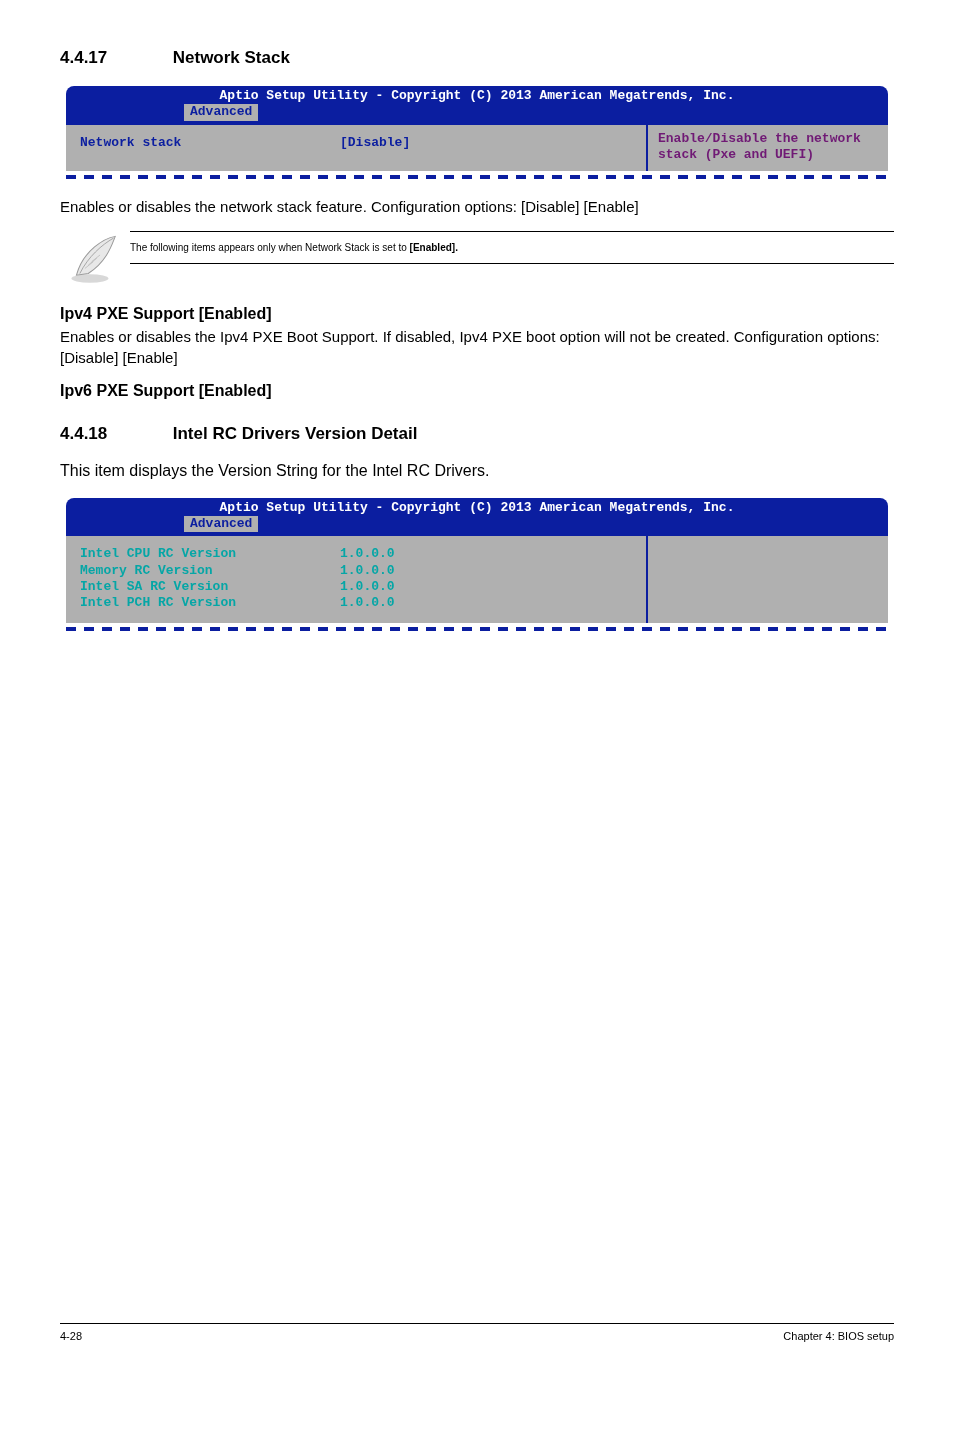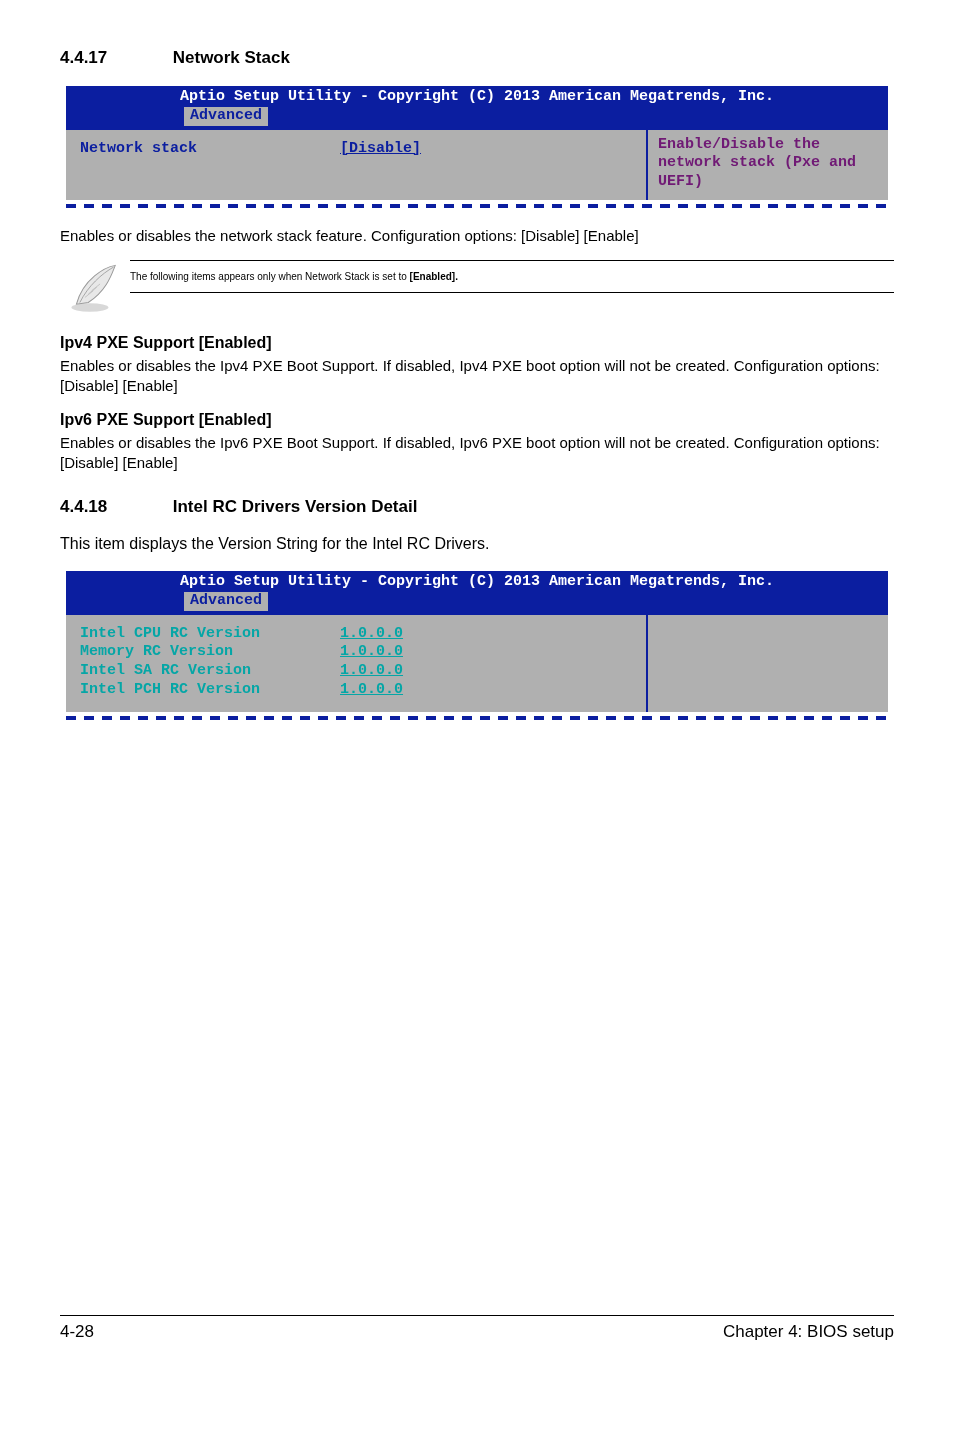--- a/index.html
+++ b/index.html
@@ -35,24 +35,25 @@
   .srv-line {
     font-size: 16px;
     margin: 6px 0 18px 0;
   }
 
   
   .bios-box {
     margin: 0 6px 4px 6px;
     background: #0b1ea0;
     font-family: "Courier New", monospace;
-    font-size: 15px;
+    font-size: 13px;
     line-height: 1.25;
     color: #05a6a6;
     position: relative;
+    border-radius: 8px;
   }
   .bios-title {
     color: #fff;
     text-align: center;
     padding: 2px 0 0 0;
     font-weight: bold;
   }
   .bios-tabrow {
     padding: 0 0 4px 0;
   }
@@ -78,21 +79,21 @@
   }
   .bios-right {
     width: 220px;
     padding: 6px 10px 8px 10px;
     border-left: 2px solid #0b1ea0;
     color: #701a75;
     font-weight: bold;
   }
   .bios-row { display:flex; }
   .bios-row .label { width: 260px; }
-  .bios-row .value { color:#0b1ea0;text-decoration:underline; }
+  .bios-row .value { color:#0b1ea0; }
   .bios-left.teal-text, .bios-left.teal-text .bios-row .label, .bios-left.teal-text .bios-row .value {
     color:#05a6a6;
   }
 
   
   .dashed {
     height: 4px;
     margin: 0 6px 18px 6px;
     background: repeating-linear-gradient(
       to right,
@@ -123,21 +124,21 @@
     font-size: 10px;
   }
 
   .footer {
     position: absolute;
     bottom: 38px;
     left: 60px;
     right: 60px;
     border-top: 1px solid #000;
     padding-top: 6px;
-    font-size: 17px;
+    font-size: 11px;
     display:flex;
     justify-content: space-between;
   }
 </style>
 </head>
 <body>
 
 <div class="page">
 
   <h2 class="h2">
@@ -175,21 +176,20 @@
     </div>
     <div class="note-box">
       <span>The following items appears only when Network Stack is set to </span><b>[Enabled].</b>
     </div>
   </div>
 
   <div class="h3">Ipv4 PXE Support [Enabled]</div>
   <p class="body-text">Enables or disables the Ipv4 PXE Boot Support. If disabled, Ipv4 PXE boot option will not be created. Configuration options: [Disable] [Enable]</p>
 
   <div class="h3">Ipv6 PXE Support [Enabled]</div>
-  <p class="body-text">Enables or disables the Ipv6 PXE Boot Support. If disabled, Ipv6 PXE boot option will not be created. Configuration options: [Disable] [Enable]</p>
 
   <h2 class="h2" style="margin-top:24px;">
     <span class="num">4.4.18</span>
     <span>Intel RC Drivers Version Detail</span>
   </h2>
   <p class="srv-line">This item displays the Version String for the Intel RC Drivers.</p>
 
   <div class="bios-box">
     <div class="bios-title">Aptio Setup Utility - Copyright (C) 2013 American Megatrends, Inc.</div>
     <div class="bios-tabrow">

